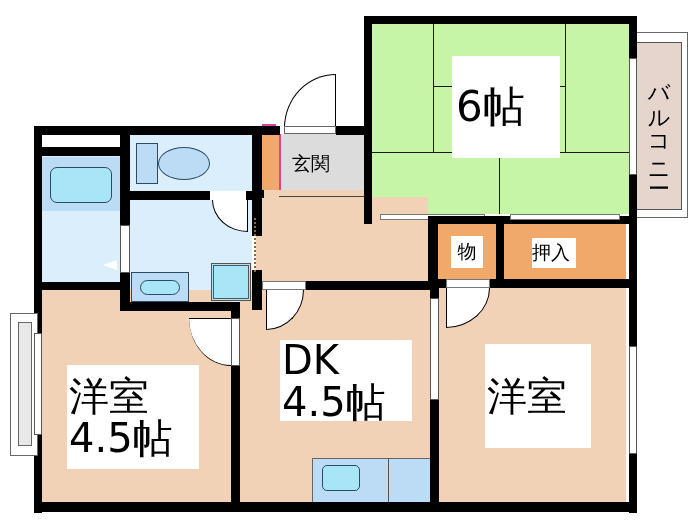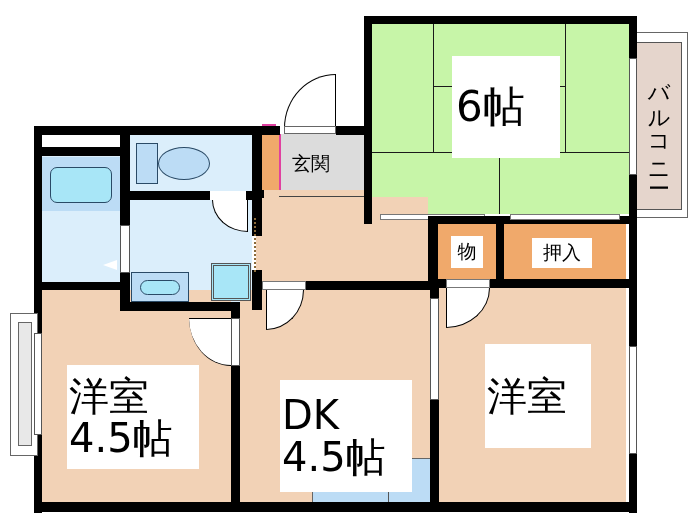--- a/index.html
+++ b/index.html
@@ -140,29 +140,29 @@
 </div>
 
 <div class="label" style="left:292px; top:148px; width:62px; height:32px; font-size:19px; background:transparent; align-items:flex-start;">
   <span>玄関</span>
 </div>
 
 <div class="label" style="left:451px; top:236px; width:32px; height:32px; font-size:19px; align-items:center;">
   <span>物</span>
 </div>
 
-<div class="label" style="left:532px; top:238px; width:60px; height:30px; font-size:19px; align-items:center;">
+<div class="label" style="left:532px; top:238px; width:44px; height:30px; font-size:19px; ">
   <span>押入</span>
 </div>
 
 <div class="label" style="left:67px; top:365px; width:130px; height:104px; font-size:40px; padding-left:2px;">
   <span>洋室</span>
   <span>4.5帖</span>
 </div>
 
-<div class="label" style="left:280px; top:340px; width:130px; height:112px; font-size:40px; padding-left:2px;margin-top:40px;">
+<div class="label" style="left:280px; top:340px; width:130px; height:81px; font-size:40px; padding-left:2px;">
   <span>DK</span>
   <span>4.5帖</span>
 </div>
 
 <div class="label" style="left:485px; top:344px; width:104px; height:104px; font-size:40px; padding-left:2px;">
   <span>洋室</span>
 </div>
 
 </body></html>

